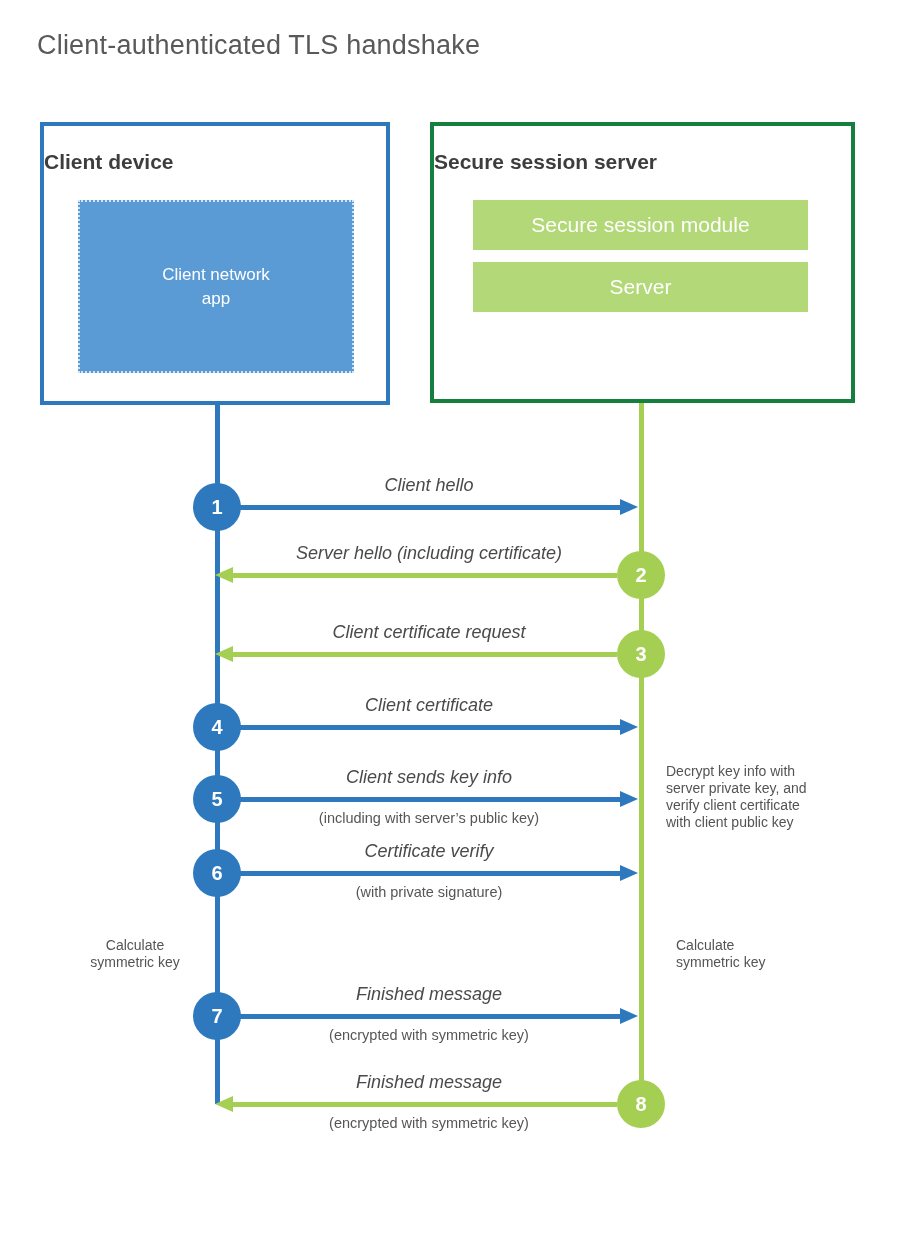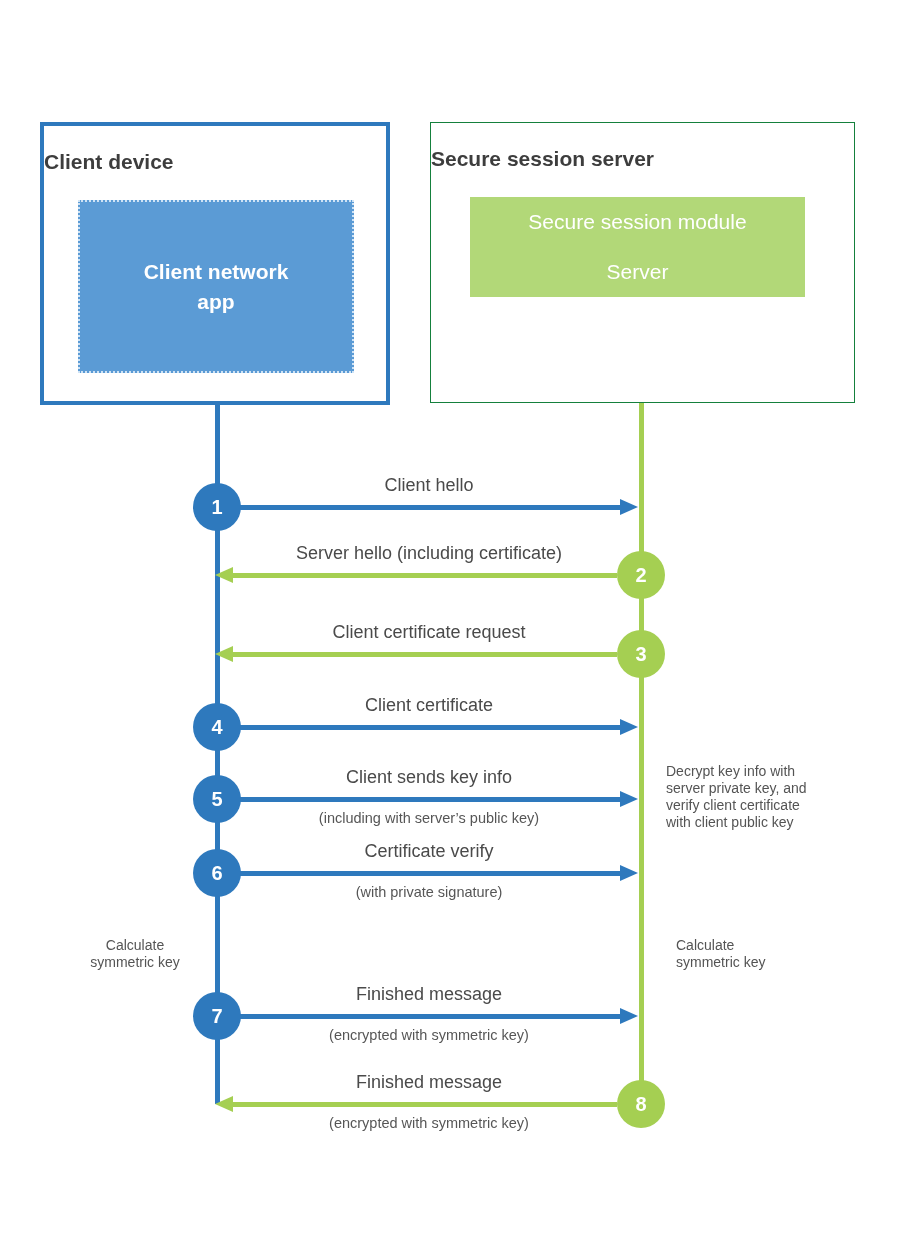--- a/index.html
+++ b/index.html
@@ -5,27 +5,27 @@
   html,body{margin:0;padding:0;background:#ffffff;}
   body{font-family:"Liberation Sans","DejaVu Sans",sans-serif;}
   #canvas{position:relative;width:900px;height:1256px;background:#ffffff;overflow:hidden;}
 
   
   #page-title{position:absolute;left:37px;top:30px;font-size:27px;font-weight:300;color:#595959;letter-spacing:0.2px;}
 
   
   .actor-box{position:absolute;top:122px;background:#fff;box-sizing:border-box;}
   #client-box{left:40px;width:350px;height:283px;border:4px solid #2e79bd;}
-  #server-box{left:430px;width:425px;height:281px;border:1px solid #15803d;}
+  #server-box{left:430px;width:425px;height:281px;border:4px solid #15803d;}
   .actor-title{margin:0;position:absolute;top:24px;left:0;right:0;text-align:left;
                font-size:21px;font-weight:700;color:#3d3d3d;}
   #client-app{position:absolute;left:34px;top:74px;width:276px;height:173px;background:#5b9bd5;
               border:2px dotted #cfe3f5;box-sizing:border-box;display:flex;align-items:center;justify-content:center;
-              color:#ffffff;font-size:21px;text-align:center;white-space:pre-line;line-height:1.4;font-weight:bold;}
-  #server-modules{position:absolute;left:39px;top:74px;width:335px;display:flex;flex-direction:column;}
+              color:#ffffff;font-size:17px;text-align:center;white-space:pre-line;line-height:1.4;}
+  #server-modules{position:absolute;left:39px;top:74px;width:335px;display:flex;flex-direction:column;gap:12px;}
   .server-bar{height:50px;background:#b2d878;color:#ffffff;font-size:21px;
               display:flex;align-items:center;justify-content:center;}
 
   
   .lifeline{position:absolute;width:5px;}
   #client-lifeline{left:215px;top:405px;height:699px;background:#2e79bd;}
   #server-lifeline{left:639px;top:403px;height:703px;background:#a5cf52;}
 
   
   .step{position:absolute;left:0;top:0;width:100%;height:100%;}
@@ -41,35 +41,36 @@
   .arrow-line{position:absolute;height:5px;top:calc(var(--y) - 2px);z-index:2;}
   .right .arrow-line{left:240px;width:381px;background:#2e79bd;}
   .left  .arrow-line{left:233px;width:384px;background:#a5cf52;}
 
   .arrow-head{position:absolute;width:0;height:0;top:calc(var(--y) - 8px);z-index:2;
               border-top:8px solid transparent;border-bottom:8px solid transparent;}
   .right .arrow-head{left:620px;border-left:18px solid #2e79bd;}
   .left  .arrow-head{left:215px;border-right:18px solid #a5cf52;}
 
   .step-label{position:absolute;left:217px;width:424px;text-align:center;
-              top:calc(var(--y) - 32px);font-size:18px;color:#4a4a4a;}
+              top:calc(var(--y) - 32px);font-size:18px;color:#4a4a4a;font-style:italic;}
   .step-sub{position:absolute;left:217px;width:424px;text-align:center;
             top:calc(var(--y) + 11px);font-size:14.5px;color:#565656;}
 
   
   .note{position:absolute;font-size:14px;color:#545454;line-height:1.22;white-space:pre-line;}
   #decrypt-note{left:666px;top:763px;width:180px;text-align:left;}
   #calc-client{left:70px;top:937px;width:130px;text-align:center;}
   #calc-server{left:676px;top:937px;width:130px;text-align:left;}
 </style>
 </head>
 <body>
 
 <div id="canvas">
 
+  <div id="page-title">Client-authenticated TLS handshake</div>
 
   <div id="client-box" class="actor-box">
     <h2 class="actor-title">Client device</h2>
     <div id="client-app">Client network
 app</div>
   </div>
 
   <div id="server-box" class="actor-box">
     <h2 class="actor-title">Secure session server</h2>
     <div id="server-modules">

